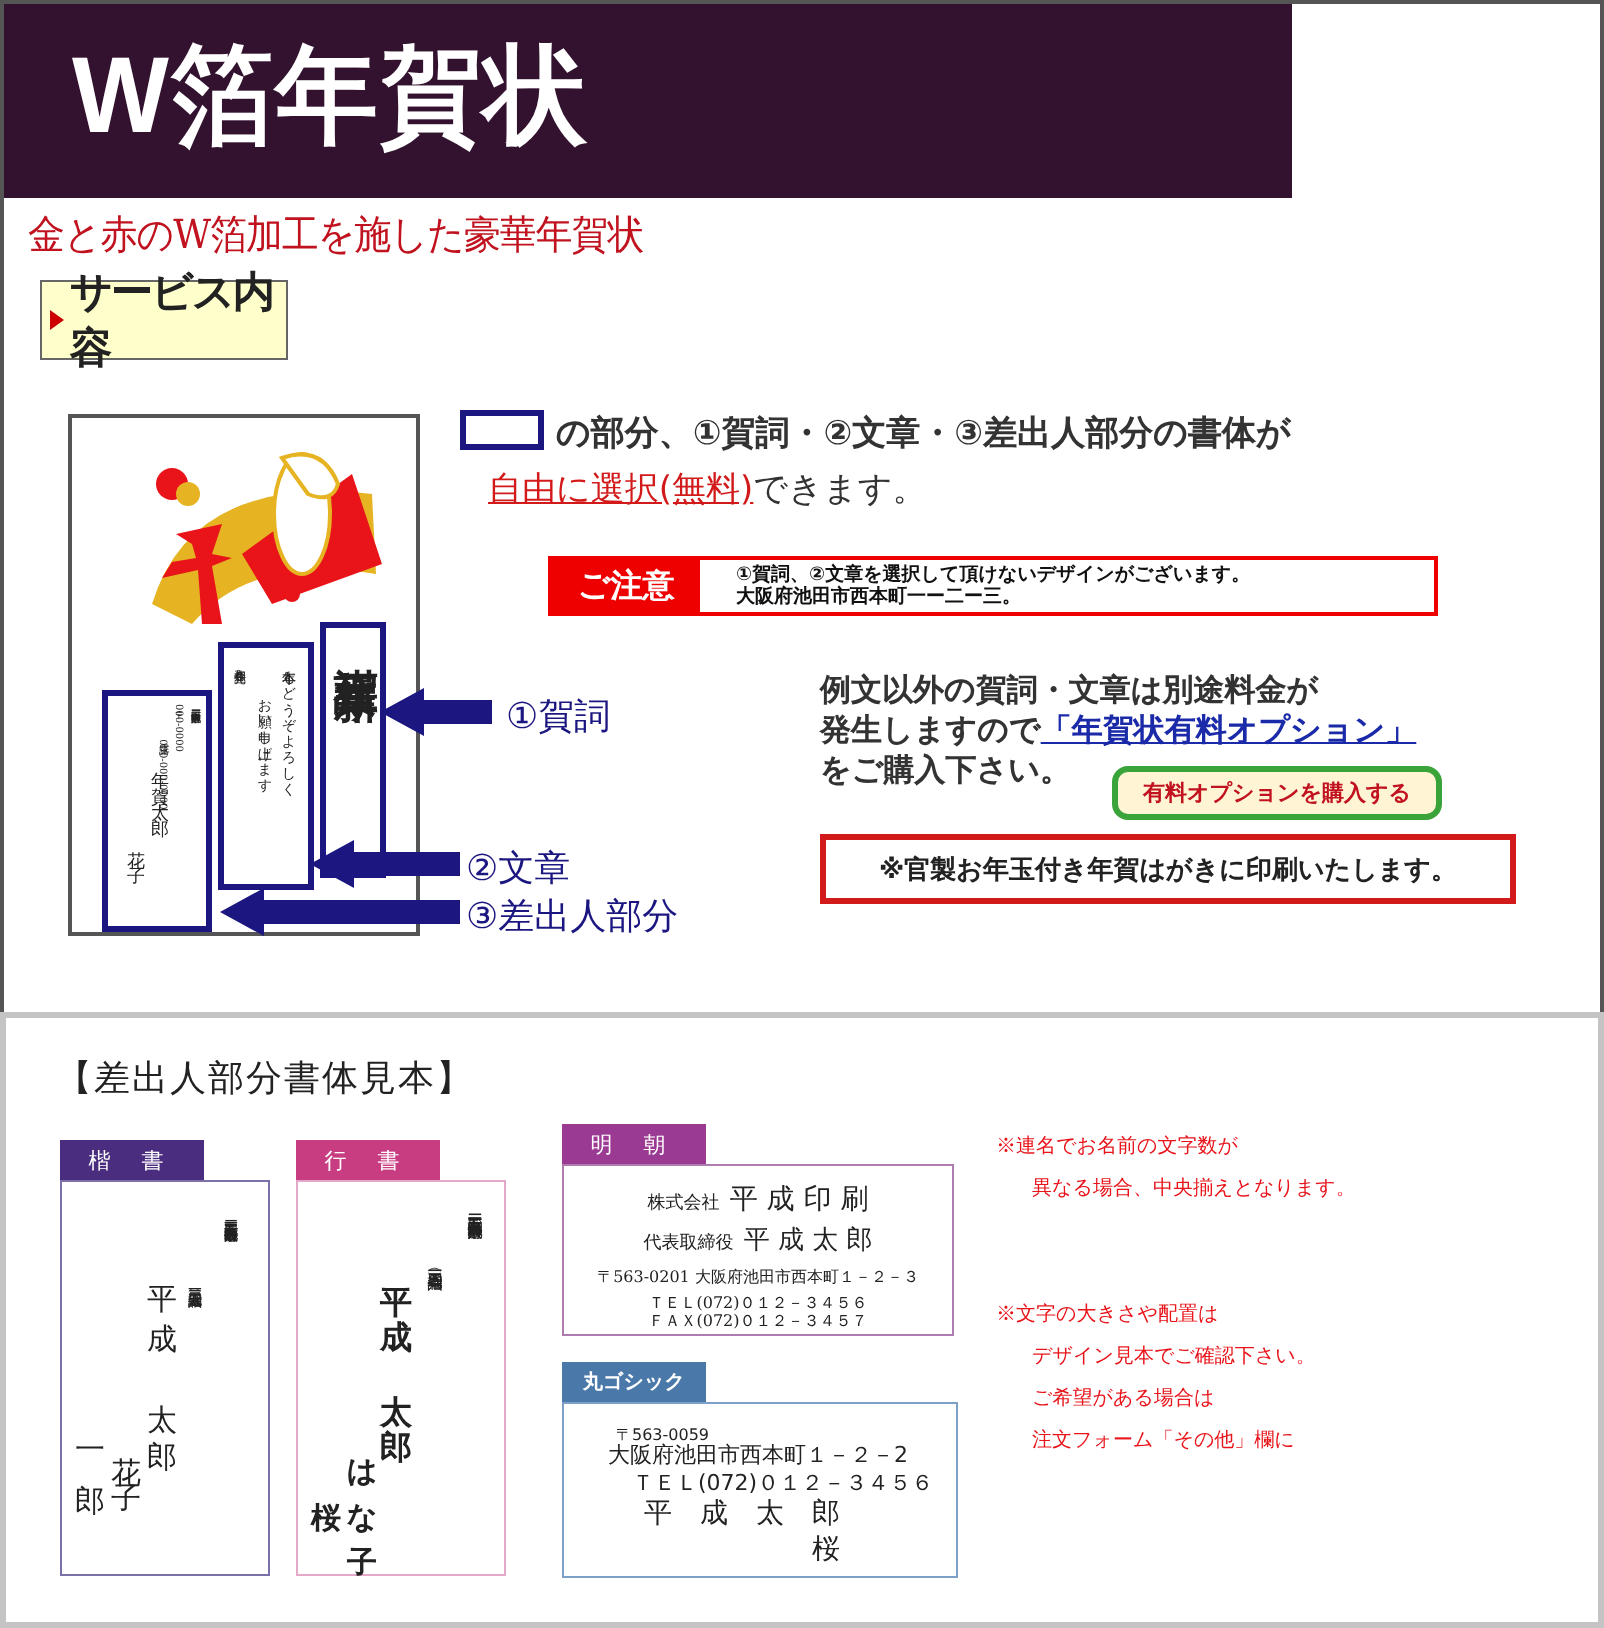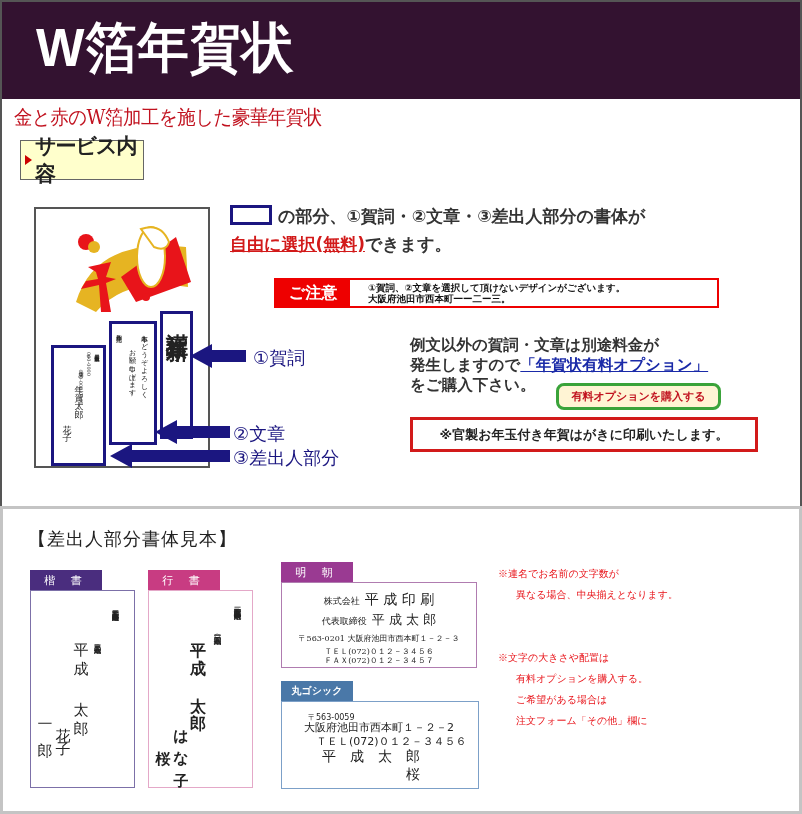--- a/index.html
+++ b/index.html
@@ -1,18 +1,18 @@
 <!DOCTYPE html>
 <html><head>
 <meta charset="utf-8">
 <style>
   * { box-sizing: border-box; margin: 0; padding: 0; }
   body { width: 802px; height: 814px; background: #fff; font-family: "DejaVu Sans", sans-serif; position: relative; overflow: hidden; }
   .top-frame { position: absolute; left: 0; top: 0; width: 802px; height: 506px; border-left: 2px solid #555; border-right: 2px solid #555; border-top: 2px solid #555; }
-  .banner { position: absolute; left: 2px; top: 2px; width: 798px; height: 97px; background: #331230; }
+  .banner { position: absolute; left: 2px; top: 2px; width: 644px; height: 97px; background: #331230; }
   .banner-title { position: absolute; left: 34px; top: 10px; color: #fff; font-family: "Liberation Sans", sans-serif; font-weight: bold; font-size: 54px; letter-spacing: 1px; transform: scaleX(0.95); transform-origin: left; }
   .subtitle { position: absolute; left: 14px; top: 104px; color: #c1121f; font-family: "DejaVu Serif", serif; font-size: 20px; transform: scaleX(0.92); transform-origin: left; letter-spacing: -0.5px; }
   .service-box { position: absolute; left: 20px; top: 140px; width: 124px; height: 40px; background: #ffffcc; border: 1px solid #666; display: flex; align-items: center; padding-left: 4px; }
   .tri { width: 0; height: 0; border-left: 7px solid #c00; border-top: 5px solid transparent; border-bottom: 5px solid transparent; margin-right: 3px; }
   .service-label { font-weight: bold; font-size: 21px; color: #222; letter-spacing: -1px; }
 
   .card { position: absolute; left: 34px; top: 207px; width: 176px; height: 261px; border: 2px solid #555; background: #fff; }
   .art { position: absolute; left: 30px; top: 8px; width: 130px; height: 100px; }
   .box-greet { position: absolute; left: 124px; top: 102px; width: 33px; height: 128px; border: 3px solid #1b1680; background: #fff; }
   .box-text { position: absolute; left: 73px; top: 112px; width: 48px; height: 124px; border: 3px solid #1b1680; background: #fff; }
@@ -20,21 +20,21 @@
   .vert { writing-mode: vertical-rl; font-family: "DejaVu Serif", serif; color: #222; }
   .greet-text { position: absolute; left: 2px; top: 2px; font-size: 22px; line-height: 26px; letter-spacing: 2px; font-weight: bold; }
   .small-v { font-size: 6.5px; line-height: 9px; position: absolute; }
   .name-v { font-size: 9px; position: absolute; letter-spacing: 8px; }
 
   .arrow { position: absolute; }
   .lbl { position: absolute; color: #1b1680; font-size: 18px; font-family: "DejaVu Sans", sans-serif; }
 
   .heading-line { position: absolute; left: 230px; top: 205px; font-weight: bold; font-size: 17px; color: #333; white-space: nowrap; }
   .sample-box { display: inline-block; width: 42px; height: 20px; border: 3px solid #1b1680; vertical-align: -3px; margin-right: 6px; }
-  .heading-line2 { position: absolute; left: 230px; top: 233px; font-weight: bold; font-size: 17px; color: #333; white-space: nowrap; }
+  .heading-line2 { position: absolute; left: 244px; top: 233px; font-weight: normal; font-size: 17px; color: #333; white-space: nowrap; }
   .heading-line2 .red { color: #d21a1a; text-decoration: underline; }
 
   .caution { position: absolute; left: 274px; top: 278px; width: 445px; height: 30px; border: 2px solid #e00; display: flex; }
   .caution-tag { width: 74px; background: #e00; color: #fff; font-weight: bold; font-size: 16px; display: flex; align-items: center; justify-content: center; }
   .caution-text { padding-left: 18px; font-size: 9.5px; font-weight: bold; color: #111; line-height: 11px; padding-top: 2px; }
 
   .option-text { position: absolute; left: 410px; top: 335px; font-weight: bold; font-size: 15.5px; color: #333; line-height: 20px; white-space: nowrap; }
   .link { color: #1a2aa8; text-decoration: underline; }
   .buy-btn { position: absolute; left: 556px; top: 383px; width: 165px; height: 27px; background: #fff4d4; border: 3px solid #3aa33a; border-radius: 8px; color: #c1121f; font-weight: bold; font-size: 11px; display: flex; align-items: center; justify-content: center; }
   .notice { position: absolute; left: 410px; top: 417px; width: 348px; height: 35px; border: 3px solid #d21a1a; font-size: 13px; font-weight: bold; color: #222; display: flex; align-items: center; justify-content: center; }
@@ -164,16 +164,16 @@
   <div style="position:absolute;left:34px;top:32px;font-size:11px;color:#222;white-space:nowrap;">ＴＥＬ(072)０１２－３４５６</div>
   <div style="position:absolute;left:40px;top:46px;font-size:14px;color:#222;white-space:nowrap;">平　成　太　郎</div>
   <div style="position:absolute;left:124px;top:64px;font-size:14px;color:#222;">桜</div>
 </div>
 
 <div class="notes">
   <p>※連名でお名前の文字数が</p>
   <p class="ind">異なる場合、中央揃えとなります。</p>
   <p style="height:42px;"></p>
   <p>※文字の大きさや配置は</p>
-  <p class="ind">有料オプションを購入する。</p>
+  <p class="ind">デザイン見本でご確認下さい。</p>
   <p class="ind">ご希望がある場合は</p>
   <p class="ind">注文フォーム「その他」欄に</p>
 </div>
 
 </body></html>

